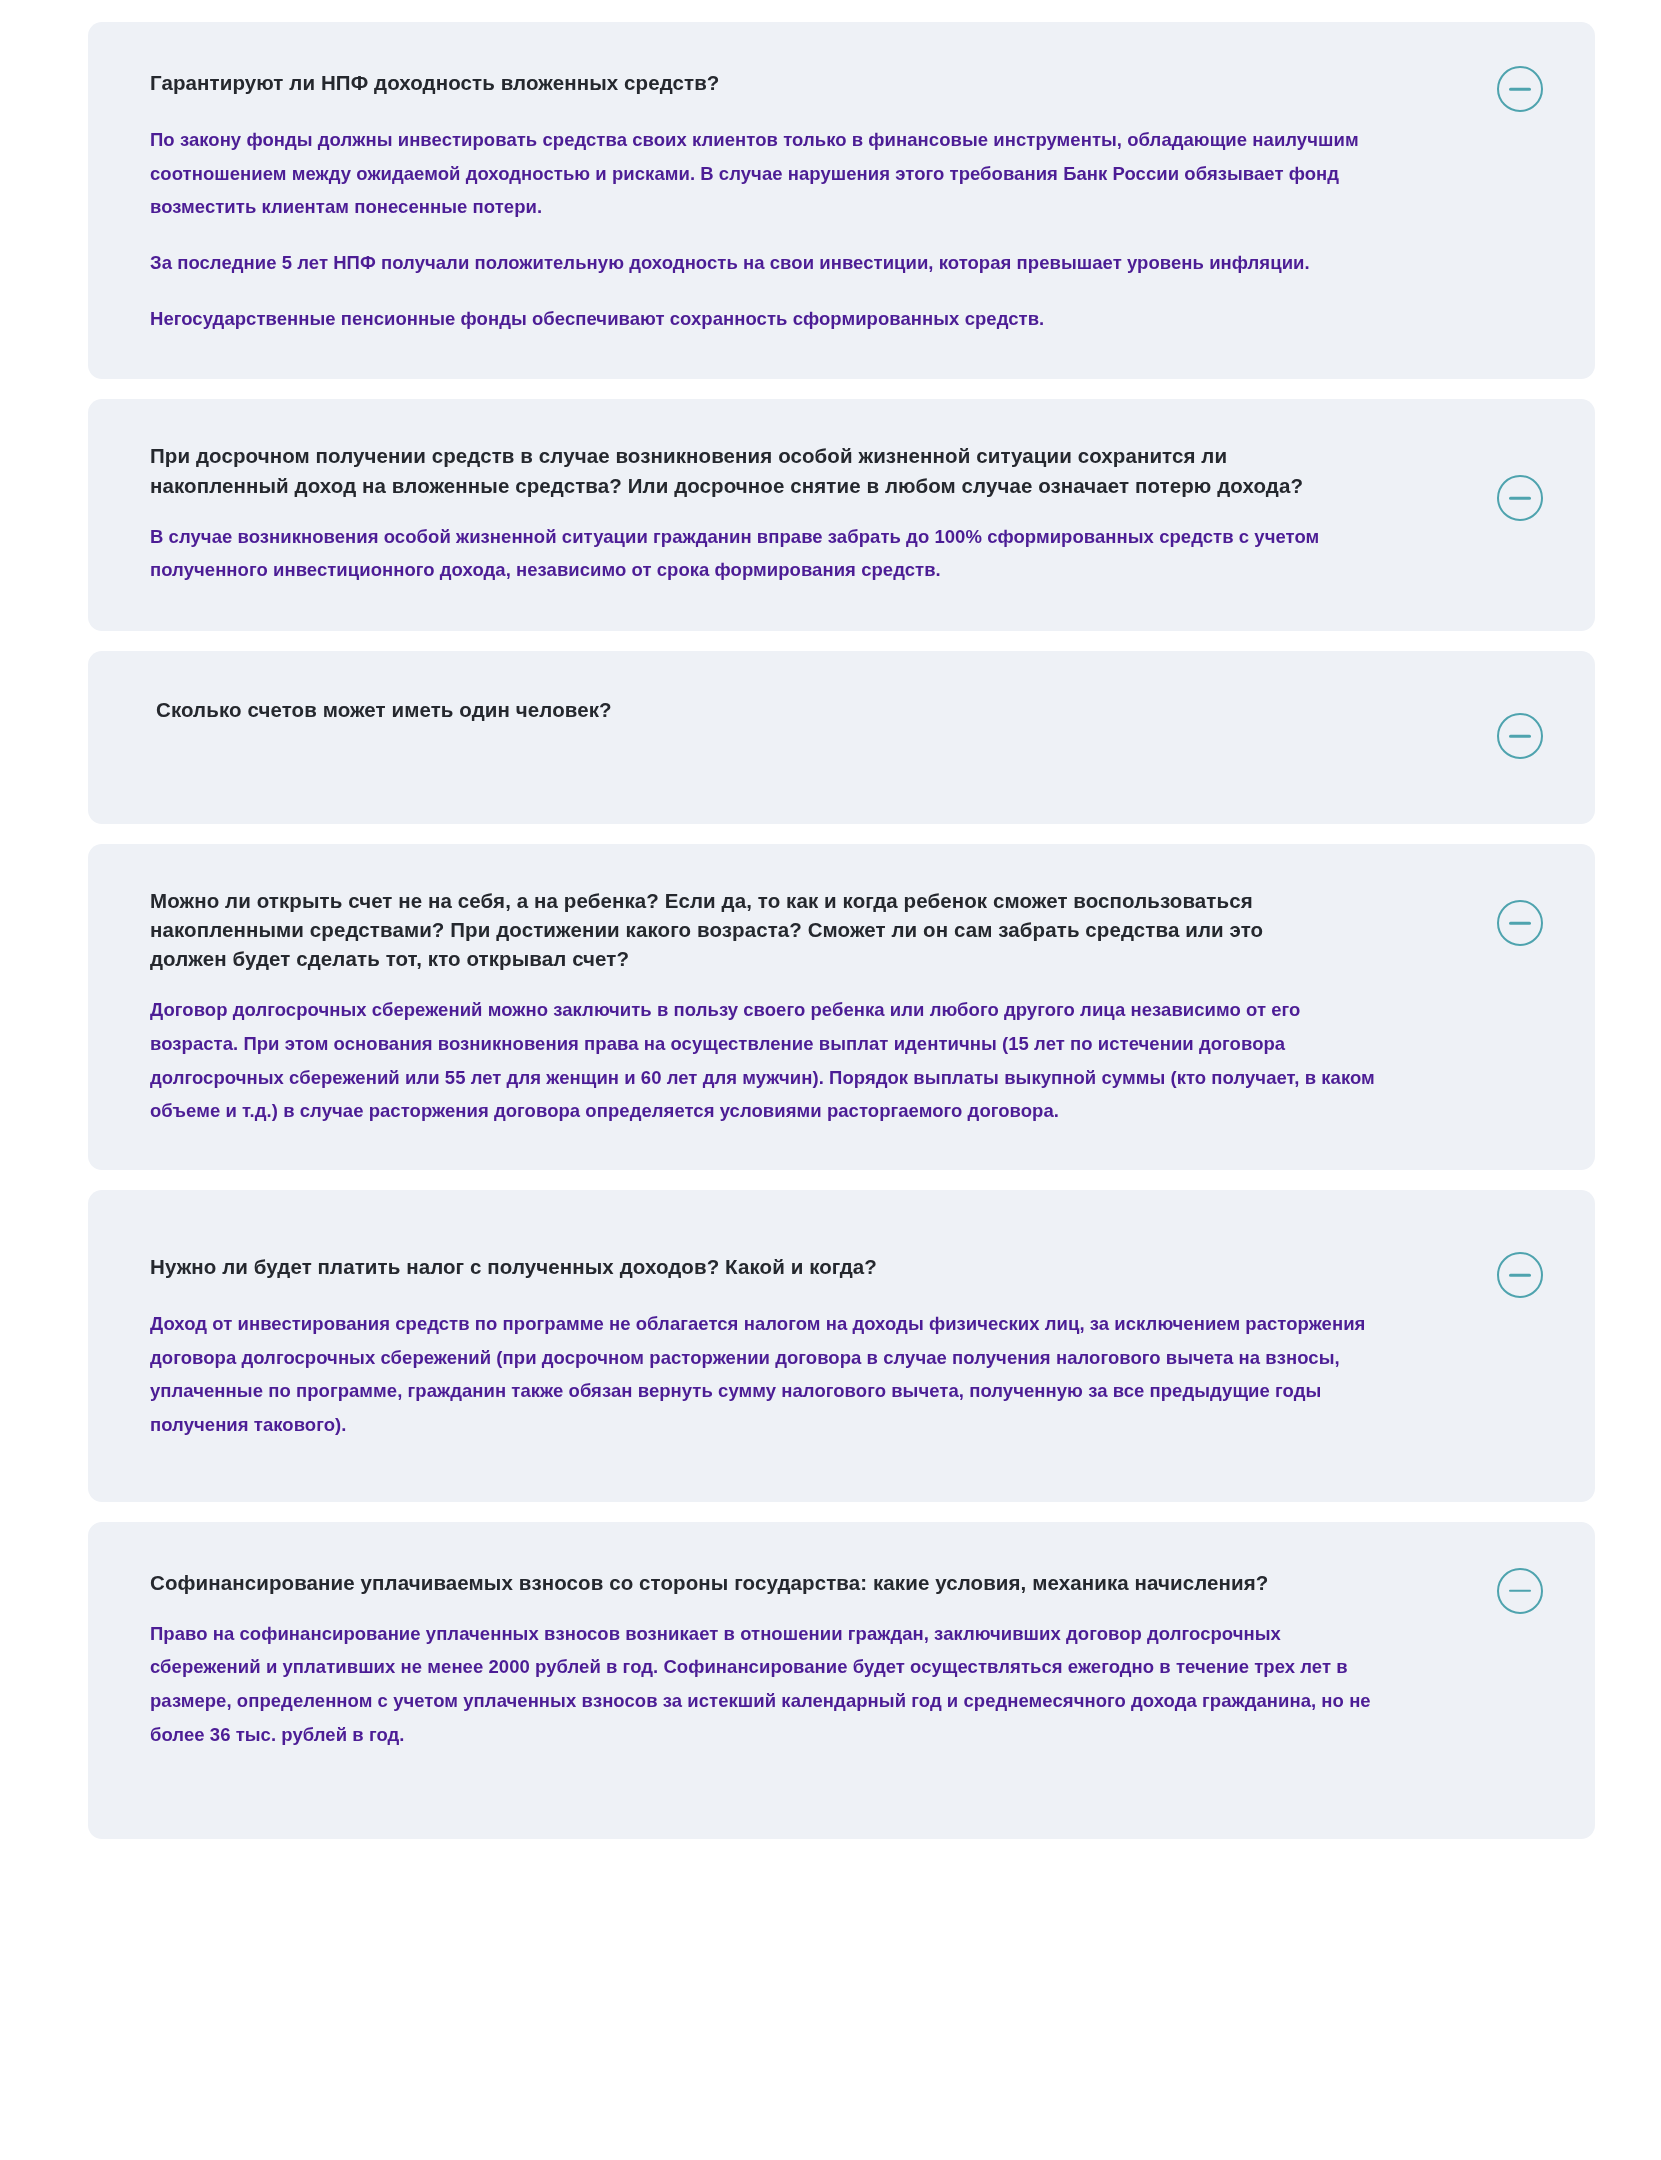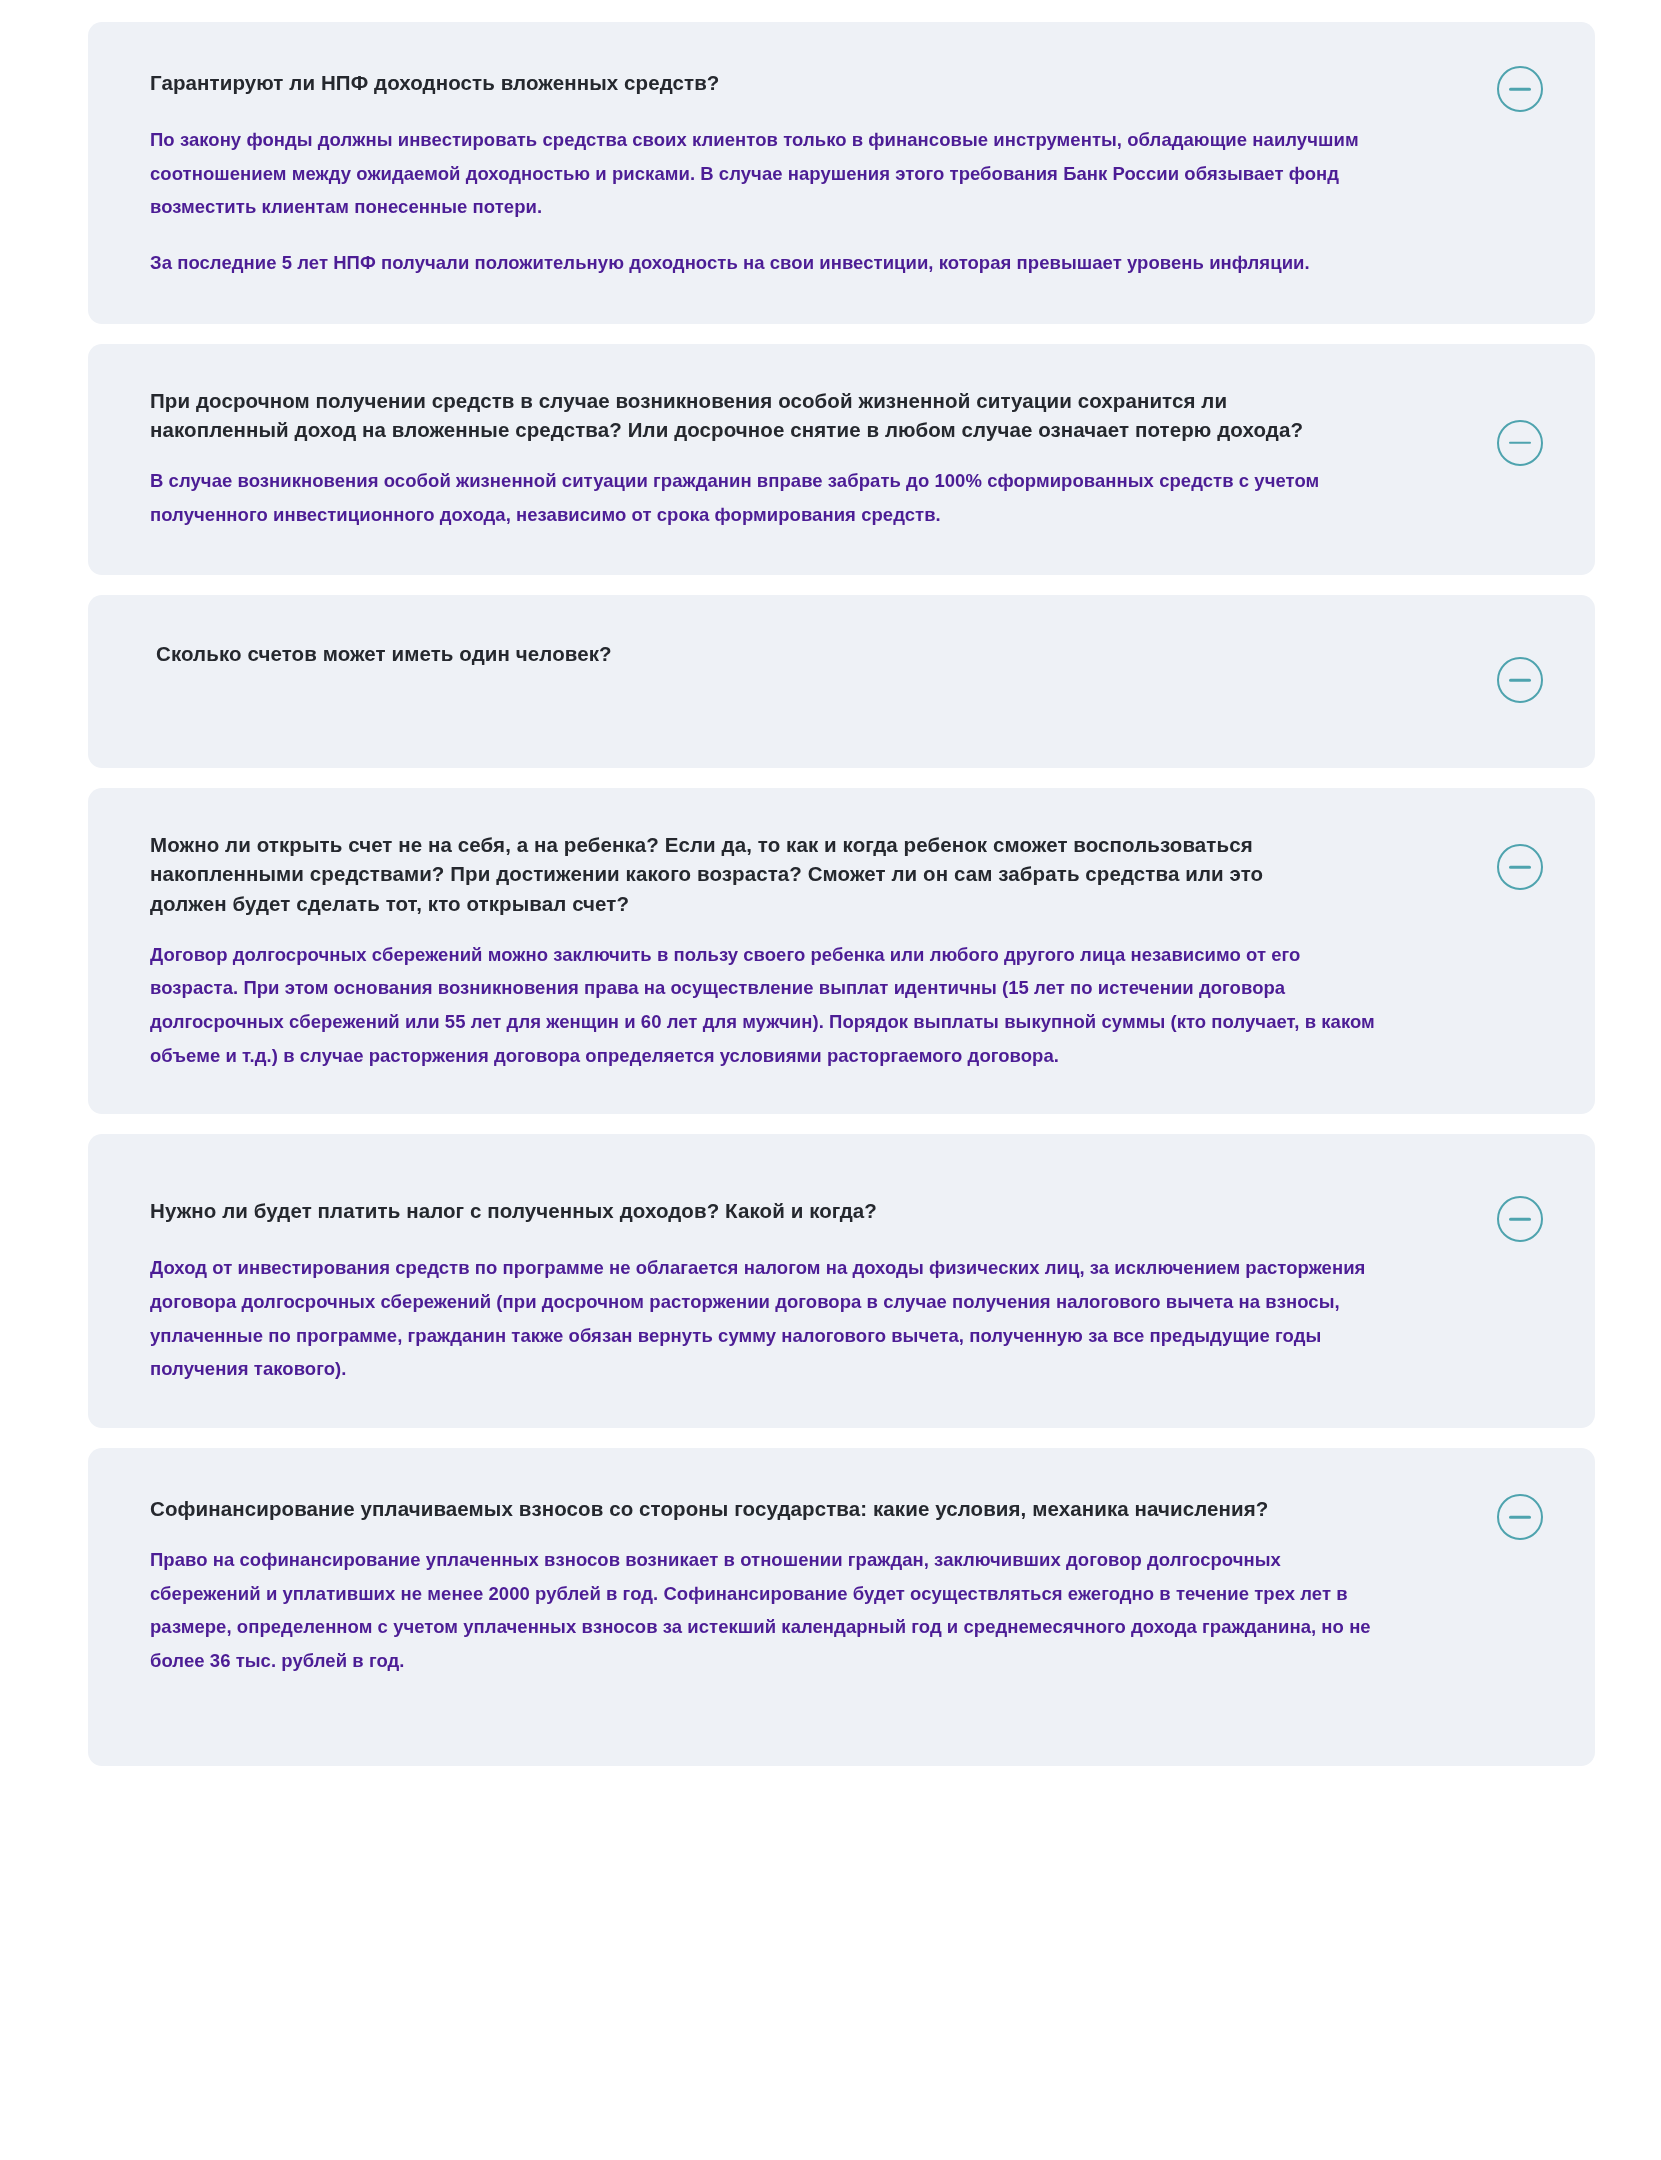--- a/index.html
+++ b/index.html
@@ -29,21 +29,21 @@
     margin-bottom: 20px;
     padding: 44px 120px 44px 62px;
   }
   .faq-item:last-child { margin-bottom: 12px; }
 
   
   .faq-item.v1 { padding-top: 46px;  padding-bottom: 44px; }
   .faq-item.v2 { padding-top: 42px;  }
   .faq-item.v3 {  padding-bottom: 74px; padding-left: 68px; }
   .faq-item.v4 { padding-top: 42px;  padding-bottom: 42px; }
-  .faq-item.v5 { padding-top: 62px;  padding-bottom: 42px; }
+  .faq-item.v5 { padding-top: 62px;  padding-bottom: 60px; }
   .faq-item.v6 { padding-top: 46px;  padding-bottom: 88px; }
 
   .faq-question {
     margin: 0 0 26px 0;
     font-size: 20.5px;
     font-weight: 700;
     line-height: 1.42;
     color: #25282e;
     letter-spacing: 0.1px;
     max-width: 1160px;
@@ -102,20 +102,21 @@
 </head>
 <body>
 
 <div class="faq">
 
   <div class="faq-item v1">
     <h3 class="faq-question">Гарантируют ли НПФ доходность вложенных средств?</h3>
     <div class="faq-answer">
       <p>По закону фонды должны инвестировать средства своих клиентов только в финансовые инструменты, обладающие наилучшим соотношением между ожидаемой доходностью и рисками. В случае нарушения этого требования Банк России обязывает фонд возместить клиентам понесенные потери.</p>
       <p>За последние 5 лет НПФ получали положительную доходность на свои инвестиции, которая превышает уровень инфляции.</p>
+      <p>Негосударственные пенсионные фонды обеспечивают сохранность сформированных средств.</p>
     </div>
     <div class="toggle-icon"></div>
   </div>
 
   <div class="faq-item v2">
     <h3 class="faq-question">При досрочном получении средств в случае возникновения особой жизненной ситуации сохранится ли накопленный доход на вложенные средства? Или досрочное снятие в любом случае означает потерю дохода?</h3>
     <div class="faq-answer">
       <p>В случае возникновения особой жизненной ситуации гражданин вправе забрать до 100% сформированных средств с учетом полученного инвестиционного дохода, независимо от срока формирования средств.</p>
     </div>
     <div class="toggle-icon"></div>

